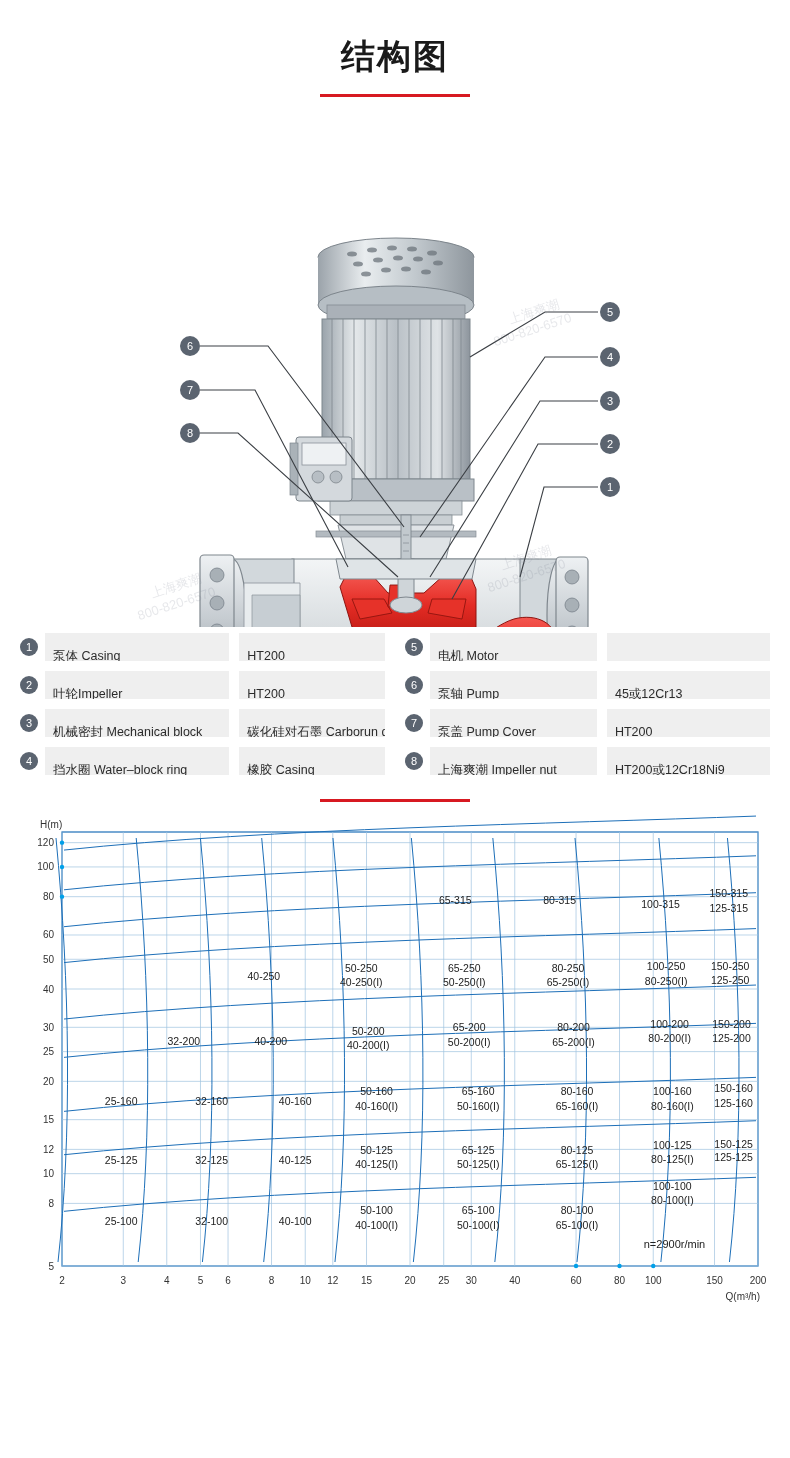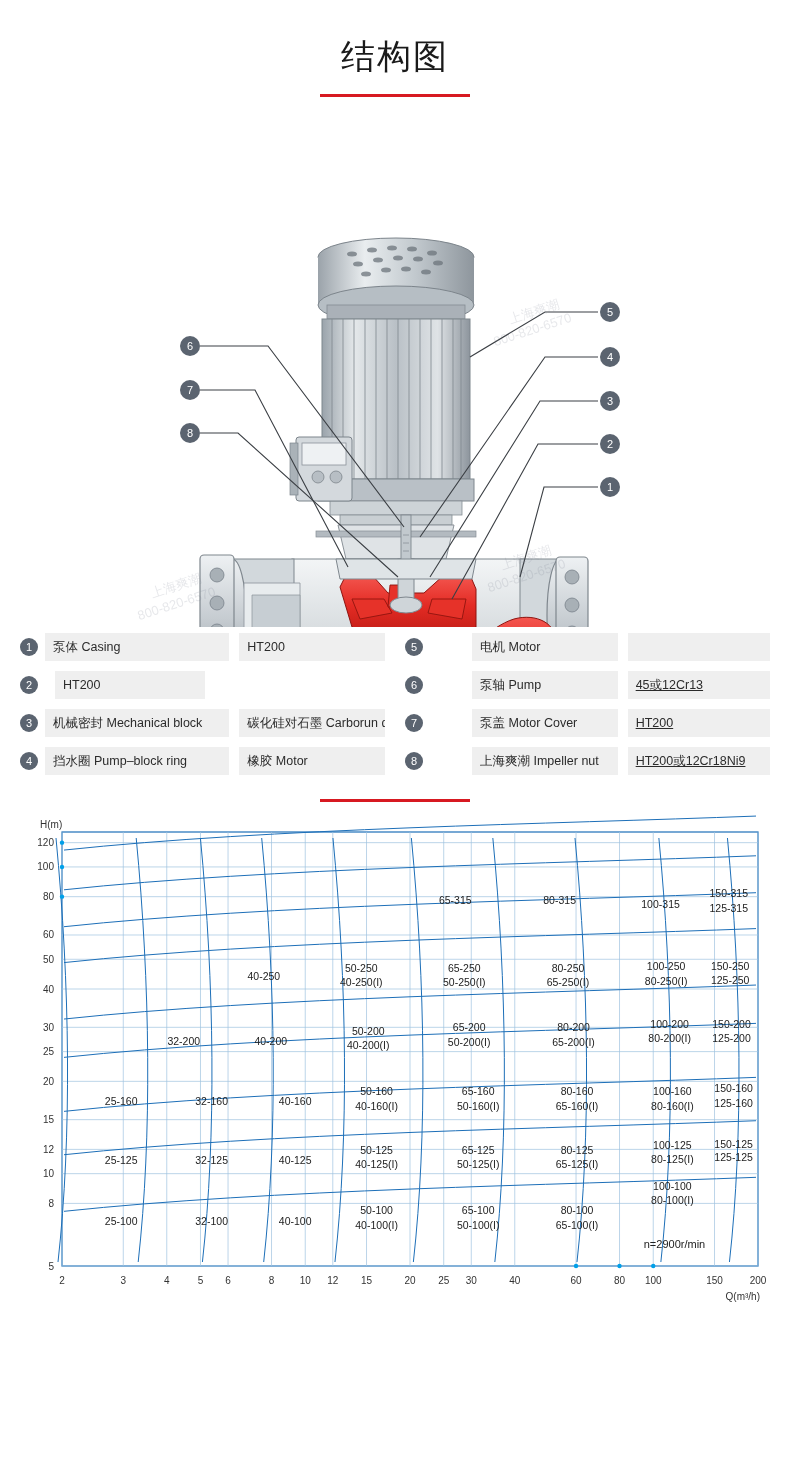--- a/index.html
+++ b/index.html
@@ -9,21 +9,21 @@
     font-family:"Liberation Sans", sans-serif;
     color:#333;
     -webkit-font-smoothing:antialiased;
   }
   .page{width:790px;position:relative;overflow:hidden;}
 
   
   .section-title{
     text-align:center;
     font-size:34px;
-    font-weight:normal;
+    font-weight:bold;
     color:#1a1a1a;
     letter-spacing:2px;
     padding-top:34px;
   }
   .title-rule{
     width:150px;height:3px;background:#d71921;margin:14px auto 0 auto;
   }
 
   
   .diagram-wrap{
@@ -60,28 +60,28 @@
     width:18px;height:18px;border-radius:50%;
     background:#5b6470;color:#fff;
     font-size:11px;line-height:18px;text-align:center;
     flex:0 0 18px;margin-right:7px;
     font-family:"Liberation Sans",sans-serif;
   }
   .cell{
     height:28px;line-height:28px;
     background:#efefef;
     font-size:12.5px;color:#2b2b2b;
-    padding:0 8px;
+    padding:9px 8px;
     box-sizing:border-box;
     white-space:nowrap;
     overflow:hidden;
   }
   .cell.name{width:190px;}
   .cell.val{width:150px;margin-left:10px;}
-  .parts-col.right .cell.name{width:172px;margin-left:42px;}
+  .parts-col.right .cell.name{width:172px;}
   .parts-col.right .cell.val{width:168px;text-decoration:underline;}
 
   
   .chart-wrap{
     position:relative;width:790px;height:520px;margin-top:12px;
   }
   .chart-wrap svg{display:block;}
   text{font-family:"Liberation Sans",sans-serif;}
 </style>
 </head>
@@ -298,48 +298,49 @@
   <div class="parts">
 
     <div class="parts-col left">
       <div class="part-row">
         <div class="badge">1</div>
         <div class="cell name">泵体 Casing</div>
         <div class="cell val">HT200</div>
       </div>
       <div class="part-row">
         <div class="badge">2</div>
+        <div class="cell name">叶轮Impeller</div>
         <div class="cell val">HT200</div>
       </div>
       <div class="part-row">
         <div class="badge">3</div>
         <div class="cell name">机械密封 Mechanical block</div>
         <div class="cell val">碳化硅对石墨 Carborun dum</div>
       </div>
       <div class="part-row">
         <div class="badge">4</div>
-        <div class="cell name">挡水圈 Pump–block ring</div>
-        <div class="cell val">橡胶 Motor</div>
+        <div class="cell name">挡水圈 Water–block ring</div>
+        <div class="cell val">橡胶 Casing</div>
       </div>
     </div>
 
     <div class="parts-col right">
       <div class="part-row">
         <div class="badge">5</div>
         <div class="cell name">电机 Motor</div>
         <div class="cell val"></div>
       </div>
       <div class="part-row">
         <div class="badge">6</div>
         <div class="cell name">泵轴 Pump</div>
         <div class="cell val">45或12Cr13</div>
       </div>
       <div class="part-row">
         <div class="badge">7</div>
-        <div class="cell name">泵盖 Motor Cover</div>
+        <div class="cell name">泵盖 Pump Cover</div>
         <div class="cell val">HT200</div>
       </div>
       <div class="part-row">
         <div class="badge">8</div>
         <div class="cell name">上海爽潮 Impeller nut</div>
         <div class="cell val">HT200或12Cr18Ni9</div>
       </div>
     </div>
   </div>
 

